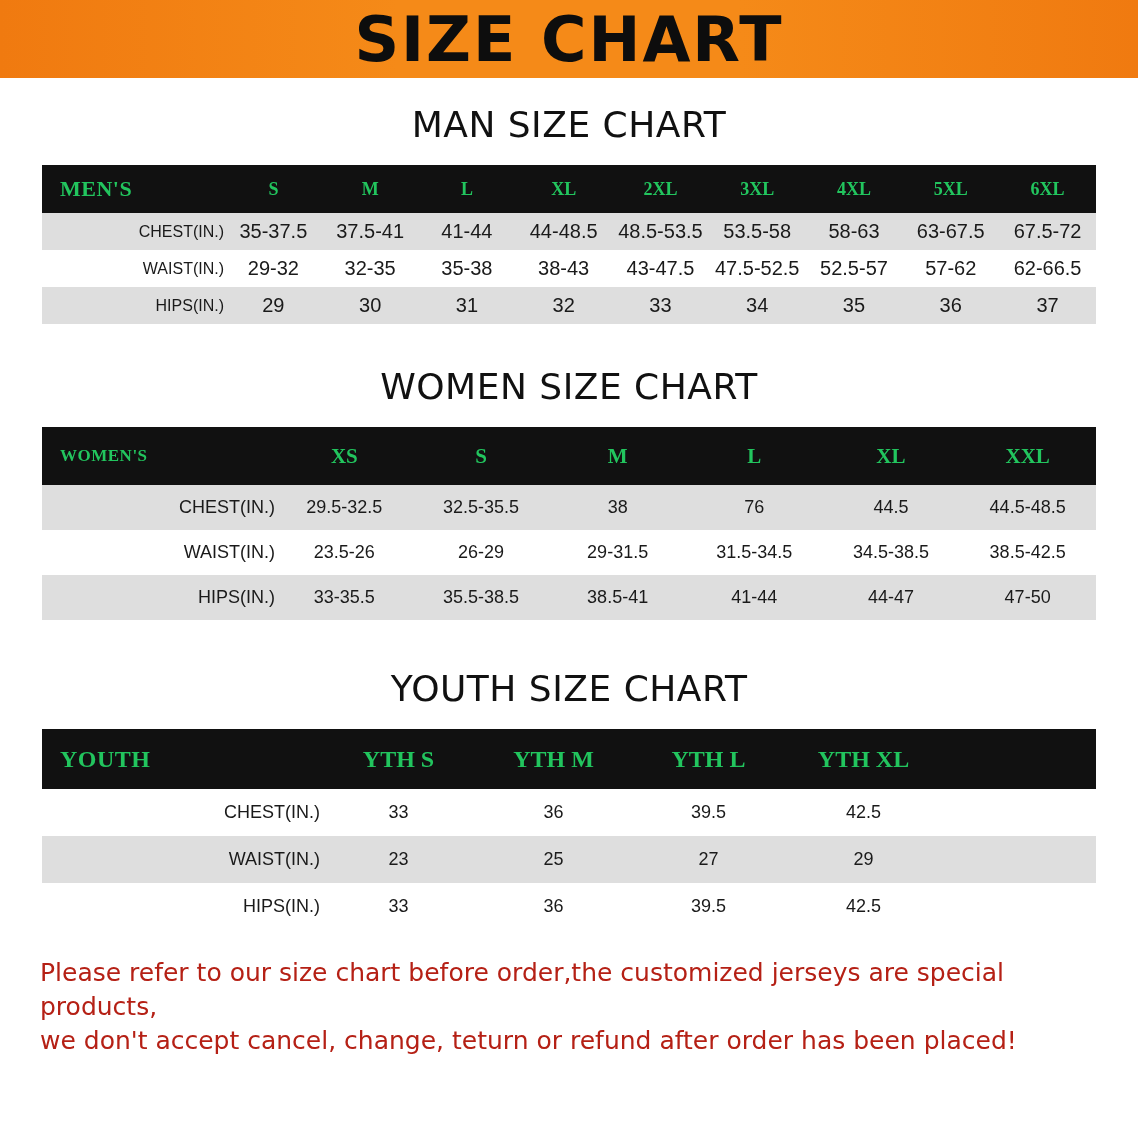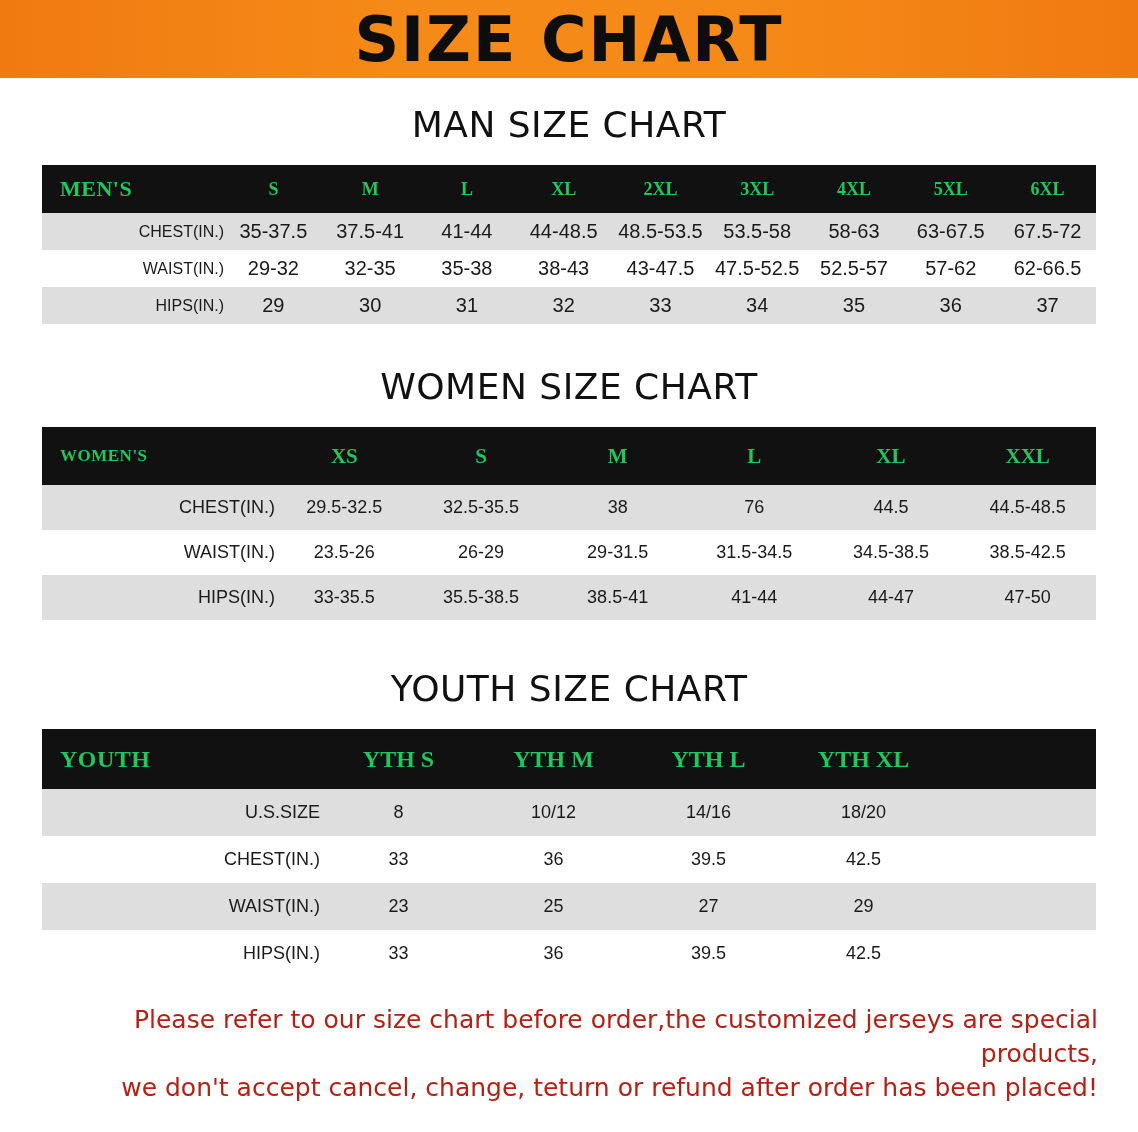--- a/index.html
+++ b/index.html
@@ -108,21 +108,21 @@
   .t-youth tbody td { height: 45px; font-size: 18px; }
   .t-youth tbody td.rowlabel { font-size: 18px; }
 
   
   .note {
     margin: 26px 40px 0 40px;
     color: #b52015;
     font-family: "DejaVu Sans", sans-serif;
     font-size: 25px;
     line-height: 1.35;
-    text-align: right;
+    text-align: left;
   }
   .note .line2 { display: block; }
 </style>
 </head>
 <body>
 
 <div class="page">
 
   <div class="banner">
     <div class="banner-title">SIZE CHART</div>
@@ -239,28 +239,20 @@
         <tr>
           <th class="rowlabel" style="width:260px">YOUTH</th>
           <th>YTH S</th>
           <th>YTH M</th>
           <th>YTH L</th>
           <th>YTH XL</th>
           <th></th>
         </tr>
       </thead>
       <tbody>
-        <tr class="shade">
-          <td class="rowlabel">U.S.SIZE</td>
-          <td>8</td>
-          <td>10/12</td>
-          <td>14/16</td>
-          <td>18/20</td>
-          <td></td>
-        </tr>
         <tr class="plain">
           <td class="rowlabel">CHEST(IN.)</td>
           <td>33</td>
           <td>36</td>
           <td>39.5</td>
           <td>42.5</td>
           <td></td>
         </tr>
         <tr class="shade">
           <td class="rowlabel">WAIST(IN.)</td>

